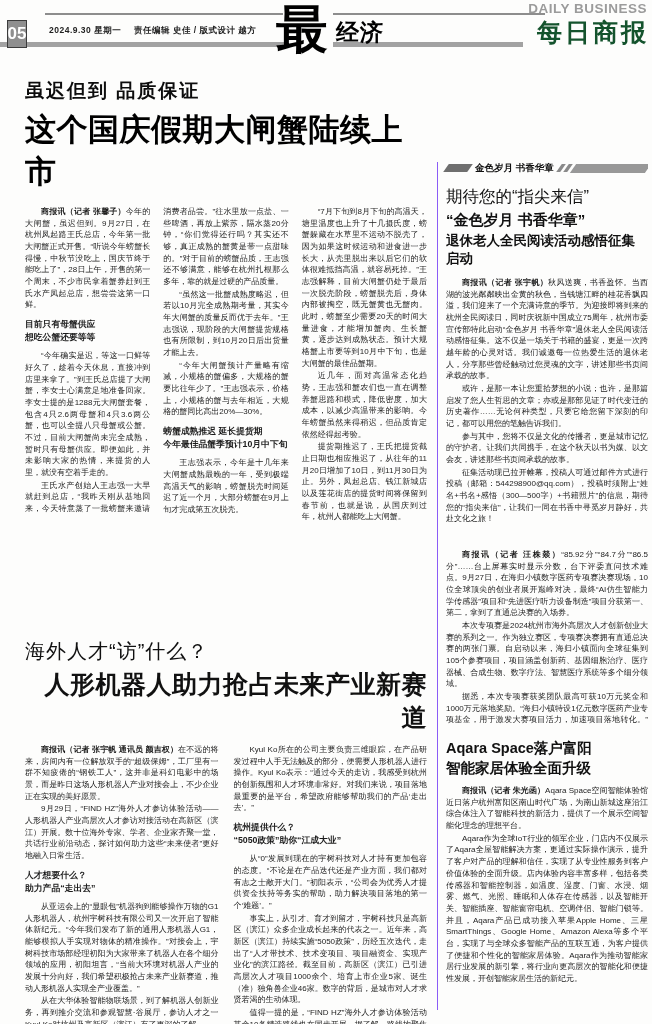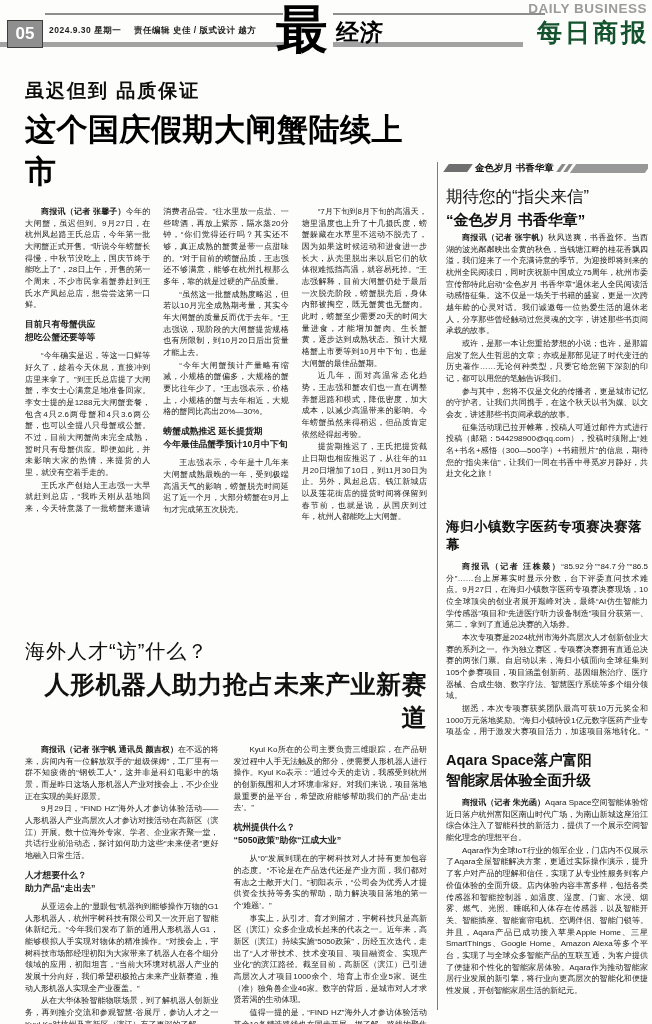--- a/index.html
+++ b/index.html
@@ -11,21 +11,21 @@
   }
   
   .masthead { position:relative; height:62px; }
   .rule-thin { position:absolute; height:1.5px; background:#8d8d8d; top:13px; }
   .rule-thin.left  { left:45px;  width:238px; }
   .rule-thin.right { left:333px; width:212px; }
   .rule-thick { position:absolute; height:5px; background:#a2a2a2; top:42px; }
   .rule-thick.left  { left:0;     width:285px; }
   .rule-thick.right { left:333px; width:190px; }
   .page-num {
-    position:absolute; left:7px; top:20px; width:36px; height:28px;
+    position:absolute; left:7px; top:20px; width:20px; height:28px;
     background:#8f8f8f; color:#fff; border:1.5px solid #3c3c3c;
     font-size:17px; font-weight:700; display:flex; align-items:center; justify-content:center;
     z-index:2;
   }
   .date-line { position:absolute; left:49px; top:25px; font-size:8.5px; font-weight:700; color:#222; letter-spacing:0.5px; }
   .date-line .eds { margin-left:10px; }
   .logo-zui {
     position:absolute; left:276px; top:0; font-family:"DejaVu Serif","Liberation Serif",serif;
     font-size:52px; font-weight:900; line-height:58px; color:#000; z-index:2;
   }
@@ -140,30 +140,30 @@
       <section>
         <div class="tagbar">
           <div class="tag-lead"></div>
           <span class="tag-text">金色岁月 书香华章</span>
           <div class="tag-slash"></div>
           <div class="tag-slash"></div>
           <div class="tag-bar"></div>
         </div>
         <div class="r-title1">期待您的“指尖来信”</div>
         <div class="r-title2">“金色岁月 书香华章”</div>
+        <div class="r-title3">退休老人全民阅读活动感悟征集启动</div>
         <div class="body reading-body">
             <p class="para"><strong>商报讯（记者 张宇帆）</strong>秋风送爽，书香盈怀。当西湖的波光粼粼映出金黄的秋色，当钱塘江畔的桂花香飘四溢，我们迎来了一个充满诗意的季节。为迎接即将到来的杭州全民阅读日，同时庆祝新中国成立75周年，杭州市委宣传部特此启动“金色岁月 书香华章”退休老人全民阅读活动感悟征集。这不仅是一场关于书籍的盛宴，更是一次跨越年龄的心灵对话。我们诚邀每一位热爱生活的退休老人，分享那些曾经触动过您灵魂的文字，讲述那些书页间承载的故事。</p>
             <p class="para">或许，是那一本让您重拾梦想的小说；也许，是那篇启发了您人生哲思的文章；亦或是那部见证了时代变迁的历史著作……无论何种类型，只要它给您留下深刻的印记，都可以用您的笔触告诉我们。</p>
             <p class="para">参与其中，您将不仅是文化的传播者，更是城市记忆的守护者。让我们共同携手，在这个秋天以书为媒、以文会友，讲述那些书页间承载的故事。</p>
             <p class="para">征集活动现已拉开帷幕，投稿人可通过邮件方式进行投稿（邮箱：544298900@qq.com），投稿时须附上“姓名+书名+感悟（300—500字）+书籍照片”的信息，期待您的“指尖来信”，让我们一同在书香中寻觅岁月静好，共赴文化之旅！</p>
           </div>
       </section>
 
       <section>
-        <h3 class="bio-title">海归小镇数字医药专项赛决赛落幕</h3>
         <div class="body bio-body">
             <p class="para"><strong>商报讯（记者 汪株燚）</strong>“85.92分”“84.7分”“86.5分”……台上屏幕实时显示分数，台下评委直问技术难点。9月27日，在海归小镇数字医药专项赛决赛现场，10位全球顶尖的创业者展开巅峰对决，最终“AI仿生智能力学传感器”项目和“先进医疗听力设备制造”项目分获第一、第二，拿到了直通总决赛的入场券。</p>
             <p class="para">本次专项赛是2024杭州市海外高层次人才创新创业大赛的系列之一。作为独立赛区，专项赛决赛拥有直通总决赛的两张门票。自启动以来，海归小镇面向全球征集到105个参赛项目，项目涵盖创新药、基因细胞治疗、医疗器械、合成生物、数字疗法、智慧医疗系统等多个细分领域。</p>
             <p class="para">据悉，本次专项赛获奖团队最高可获10万元奖金和1000万元落地奖励。“海归小镇特设1亿元数字医药产业专项基金，用于激发大赛项目活力，加速项目落地转化。”协办方杭州海归小镇相关负责人表示，平台聚焦生物技术领域以来，汇聚了启函生物、衍进科技、凌意生物、容锐科技等400余家相关科创企业，生物技术产业区域集聚度达到50%。</p>
           </div>
       </section>
 
       <section>
         <h3 class="aqara-title">
           <span>Aqara Space落户富阳</span><br>

